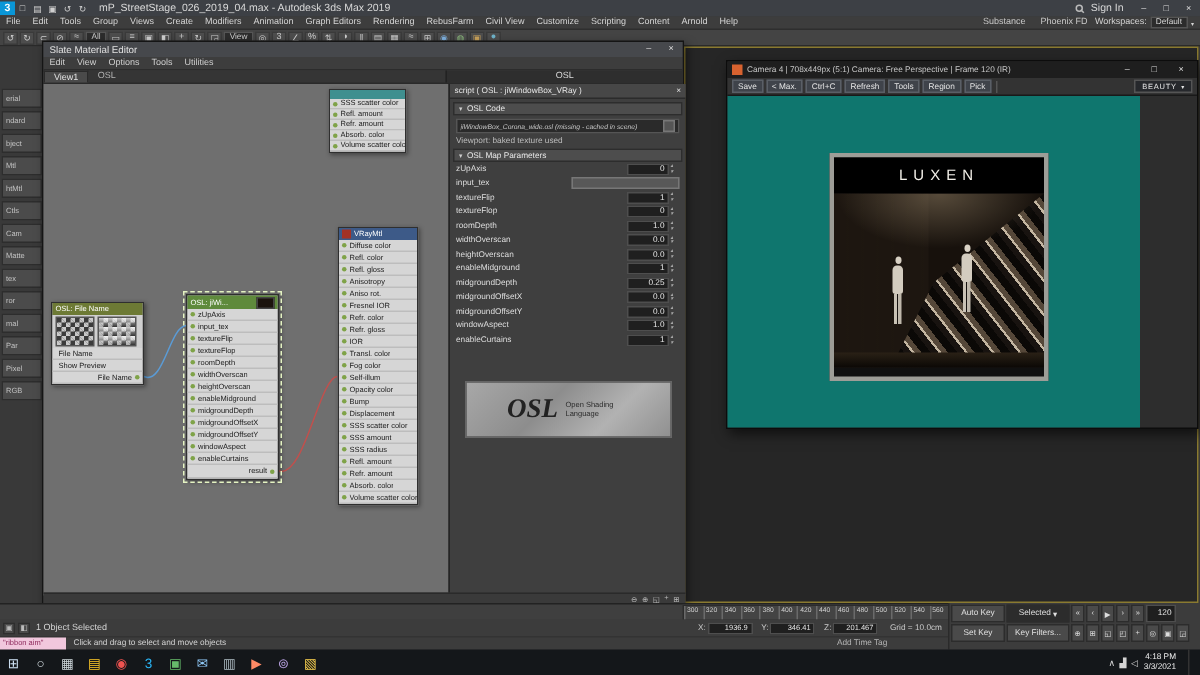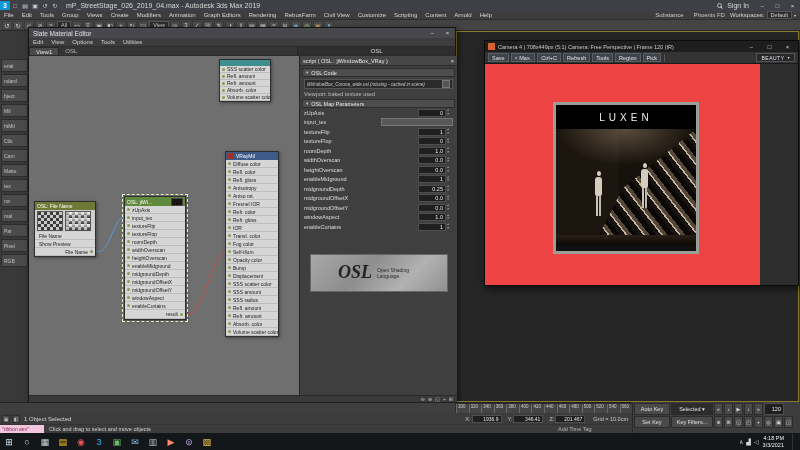--- a/index.html
+++ b/index.html
@@ -94,21 +94,21 @@
   #osl-logo .sub { font-size:5px; color:#2c2c2c; width:42px; line-height:6px; }
 
   
   #vfb { left:484px; top:40px; width:315px; height:246px; background:#2d2d2d; border:1px solid #0c0c0c; box-shadow:2px 3px 8px rgba(0,0,0,.6); }
   #vfb-titlebar { height:11px; background:#1e1e1e; display:flex; align-items:center; font-size:5.5px; color:#c8c8c8; padding:0 3px; gap:3px; }
   .vfb-logo { width:7px; height:7px; background:#d8622f; flex:none; }
   #vfb-toolbar { height:12px; background:#333; border-bottom:1px solid #191919; display:flex; align-items:center; gap:2px; padding:0 3px; font-size:5.5px; }
   .vfb-btn { height:9px; background:#3f434a; border:1px solid #5a5f66; color:#e3e3e3; padding:0 3px; display:flex; align-items:center; }
   .vfb-sep { width:1px; height:8px; background:#555; margin:0 1px; }
   #vfb-channel { margin-left:auto; height:9px; background:#26282c; border:1px solid #555; color:#e8e8e8; padding:0 4px; display:flex; align-items:center; gap:3px; font-size:5px; letter-spacing:.5px; }
-  #vfb-canvas { position:absolute; left:0; top:23px; width:275px; height:221px; background:#ef4444; overflow:hidden; }
+  #vfb-canvas { position:absolute; left:0; top:23px; width:275px; height:221px; background:#0f766e; overflow:hidden; }
 
   
   #shopwindow { position:absolute; left:68px; top:38px; width:146px; height:152px; background:#101010; border:3px solid #9d9d97; }
   #sign { height:24px; background:#000; display:flex; align-items:center; justify-content:center; color:#f2efe8; font-size:10px; letter-spacing:4px; }
   #display { position:relative; height:116px; background:#17110c; overflow:hidden; }
   #backwall { position:absolute; left:0; top:0; width:45%; height:100%; background:repeating-linear-gradient(90deg,#1d1610 0 8px,#28201660 8px 10px); }
   #stairs { position:absolute; left:30%; right:0; top:0; bottom:8px;
     background:repeating-linear-gradient(52deg,#0a0806 0 5px,#181310 5px 9px,#cdbfa9 9px 10.5px,#584a3b 10.5px 14px);
     clip-path:polygon(100% 0, 100% 100%, 0 100%, 25% 55%); opacity:.95; }
   #glow { position:absolute; inset:0; background:radial-gradient(ellipse 70% 45% at 50% 0%, rgba(255,226,180,.28), transparent 70%); }

